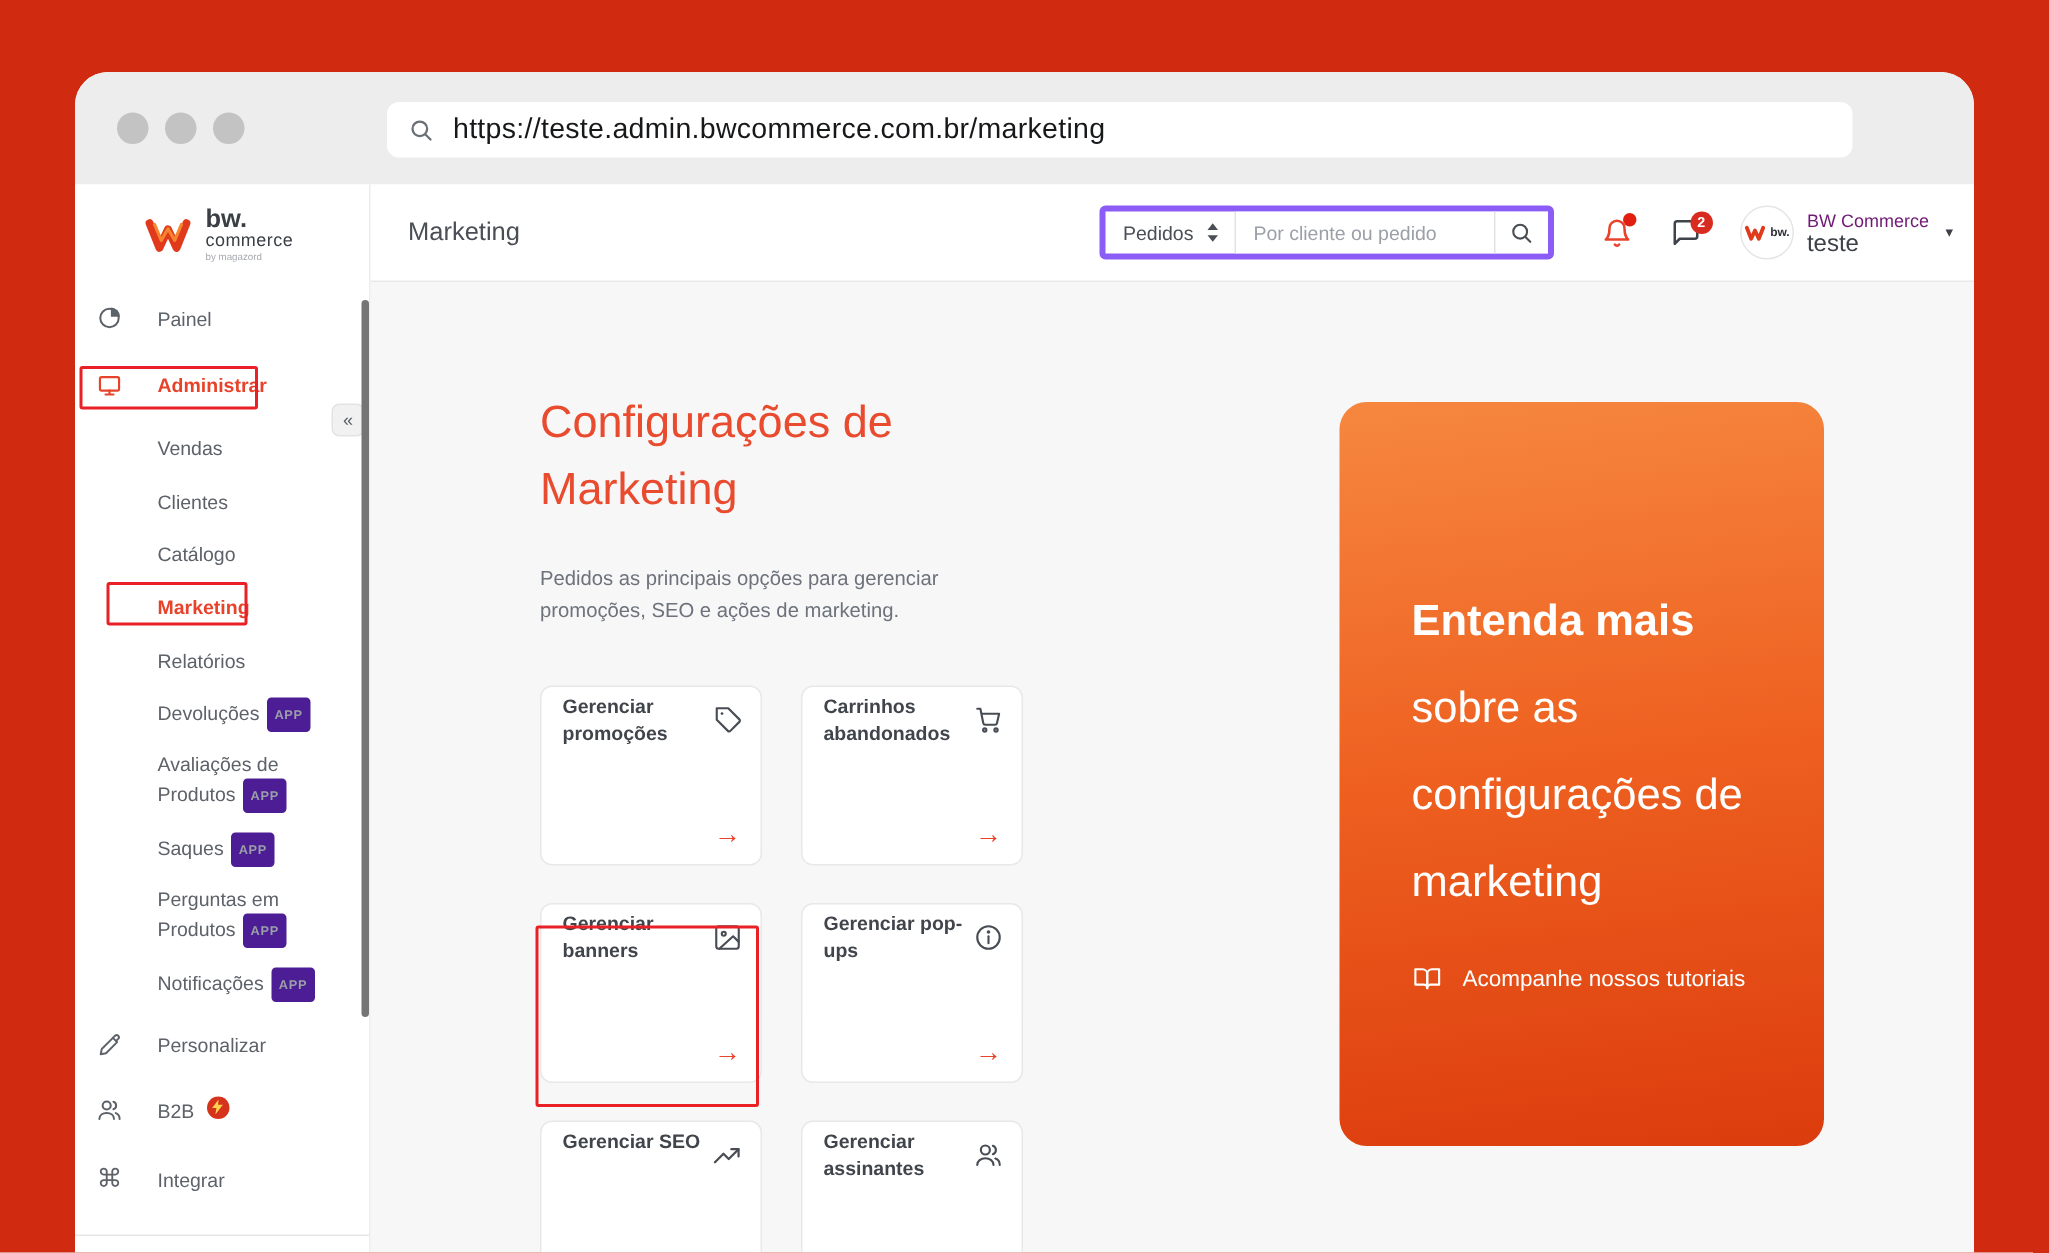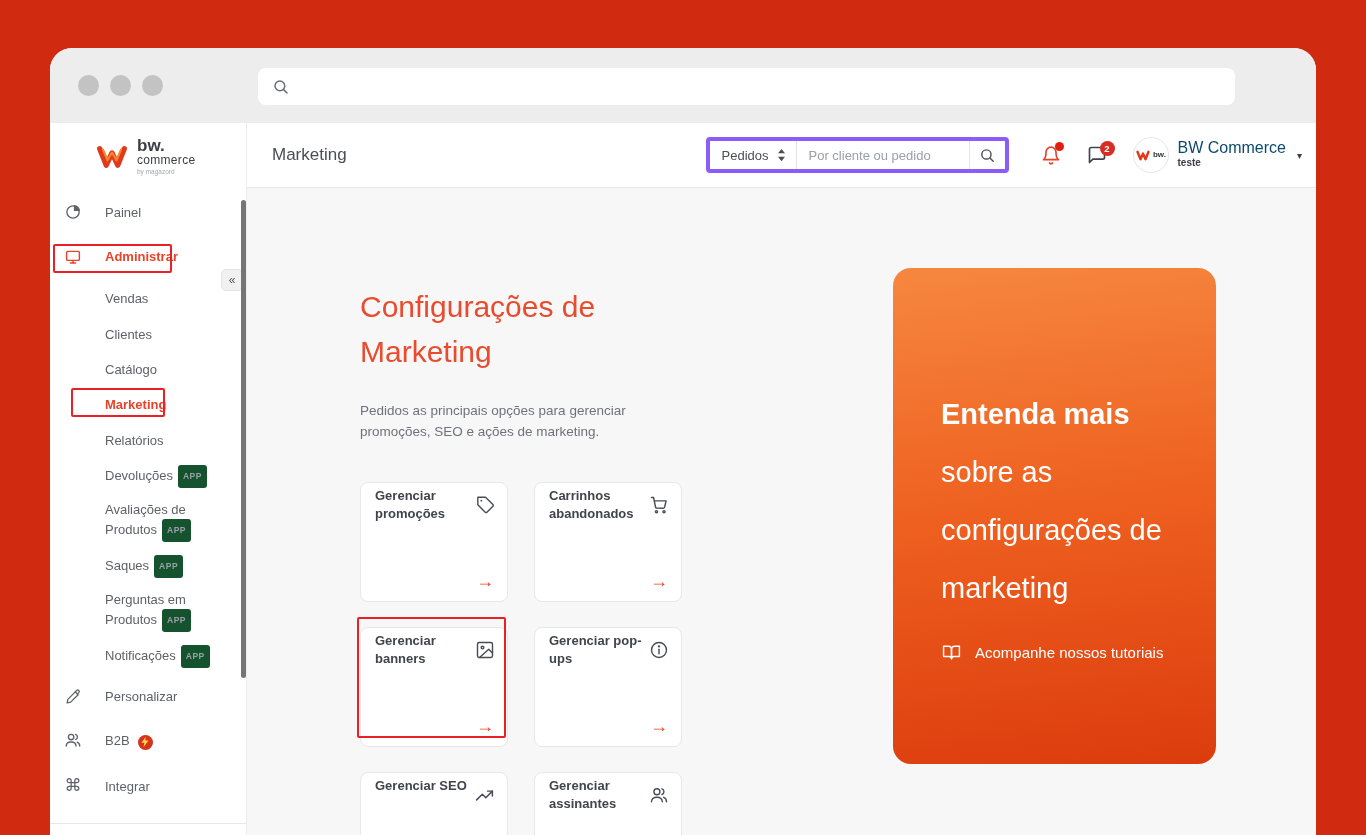--- a/index.html
+++ b/index.html
@@ -24,21 +24,21 @@
   .logo-block { height:67px; display:flex; align-items:center; padding-left:44px; gap:7px; }
   .logo-text .brand { font-size:17px; font-weight:800; color:#3a3f45; line-height:15px; }
   .logo-text .sub { font-size:12px; color:#3a3f45; letter-spacing:.3px; }
   .logo-text .byline { font-size:6.5px; color:#a7aab0; margin-top:1px; }
   .nav { position:relative; }
   .item { display:flex; align-items:center; padding-left:14px; cursor:pointer; }
   .item .ic { width:18px; display:flex; justify-content:center; flex:none; }
   .item .lblwrap { margin-left:23px; font-size:13px; color:#5d6269; line-height:19px; width:128px; }
   .item.sub .lblwrap { margin-left:41px; }
   .item.active .lblwrap { color:#e8432a; font-weight:700; }
-  .badge { display:inline-block; background:#14532d; color:#9ba0a8; font-size:8.5px; font-weight:700;
+  .badge { display:inline-block; background:#4c1d95; color:#9ba0a8; font-size:8.5px; font-weight:700;
            letter-spacing:.5px; padding:2px 5px; border-radius:3px; vertical-align:1px; margin-left:5px; }
   .collapse-btn { position:absolute; right:3px; top:79px; width:22px; height:22px; background:#f1f1f1;
                   border:1px solid #e3e3e3; border-radius:5px; font-size:12px; color:#555a60;
                   display:flex; align-items:center; justify-content:center; cursor:pointer; }
   .scroll-thumb { position:absolute; right:0; top:77px; width:5px; height:478px; background:#757575; border-radius:3px; }
   .side-divider { position:absolute; left:0; right:0; top:700px; border-top:1px solid #e7e7e7; }
   .cmd-glyph { font-size:17px; color:#5d6269; line-height:18px; }
   .bolt-badge { width:15px; height:15px; border-radius:50%; background:#d6331c; margin-left:8px;
                 display:inline-flex; align-items:center; justify-content:center; }
 
@@ -61,27 +61,27 @@
   .bell-wrap { margin-left:32px; }
   .bell-dot { position:absolute; right:-3px; top:-3px; width:9px; height:9px; border-radius:50%; background:#e01f12; }
   .chat-wrap { margin-left:26px; }
   .chat-badge { position:absolute; right:-8px; top:-4px; min-width:15px; height:15px; border-radius:50%;
                 background:#d92c20; color:#fff; font-size:9.5px; font-weight:700; display:flex;
                 align-items:center; justify-content:center; padding:0 3px; }
   .avatar { margin-left:26px; width:36px; height:36px; border-radius:50%; background:#fff;
             border:1px solid #e5e5e5; display:flex; align-items:center; justify-content:center; gap:2px; cursor:pointer; }
   .avatar .mini-bw { font-size:8px; font-weight:800; color:#2f3338; line-height:8px; }
   .usertext { margin-left:9px; line-height:15px; cursor:pointer; }
-  .usertext .company { font-size:16px; color:#0c4a6e; }
-  .usertext .uname { font-size:10px; color:#3d4147; font-weight:700; }
+  .usertext .company { font-size:12px; color:#701a75; }
+  .usertext .uname { font-size:16px; color:#3d4147; font-weight:400; }
   .caret { margin-left:11px; font-size:10px; color:#3d4147; cursor:pointer; }
 
   
   .content { position:relative; flex:1; overflow:hidden; padding-left:113px; }
-  h1.cfg { margin-top:96px; font-size:30px; line-height:45px; font-weight:500; color:#e94b2e; width:310px; }
+  h1.cfg { margin-top:71px; font-size:30px; line-height:45px; font-weight:500; color:#e94b2e; width:310px; }
   p.desc { margin-top:26px; font-size:13.5px; line-height:21px; color:#6d727b; width:330px; }
   .cards { margin-top:40px; width:326px; display:grid; grid-template-columns:148px 148px; gap:25px 26px; }
   .card { position:relative; width:148px; height:120px; background:#fff; border:1px solid #e8e8e8;
           border-radius:8px; padding:4px 14px; cursor:pointer; }
   .card .ctitle { font-size:13px; line-height:18px; font-weight:600; color:#40454c; width:96px; }
   .card .cicon { position:absolute; top:12px; right:12px; }
   .card .carrow { position:absolute; right:13px; bottom:9px; font-size:18px; color:#e8432a; }
 
   .promo { position:absolute; left:646px; top:80px; width:323px; height:496px; border-radius:18px;
            background:linear-gradient(173deg,#f6873f 0%,#ee6020 48%,#dc3c0d 100%);
@@ -109,20 +109,21 @@
       <div class="dot"></div>
       <div class="dot"></div>
     </div>
     <div class="urlbar">
       <span>
         <svg width="18" height="18" viewBox="0 0 24 24" fill="none" stroke="#6a6f76" stroke-width="2" stroke-linecap="round">
             <circle cx="10.5" cy="10.5" r="6.5"></circle>
             <line x1="15.5" y1="15.5" x2="20" y2="20"></line>
           </svg>
       </span>
+      <span class="url">https://teste.admin.bwcommerce.com.br/marketing</span>
     </div>
   </div>
 
   <div class="app">
 
     <div class="sidebar">
       <div class="logo-block">
         <span>
           <svg width="36" height="26" viewBox="0 0 44 30">
             <path d="M7 5 L15 25 L22 10 L29 25 L37 5" fill="none" stroke="#e0391c" stroke-width="6.5" stroke-linecap="round" stroke-linejoin="round"></path>
@@ -202,21 +203,21 @@
 
         <div class="item" style="height:46px">
           <span class="ic">
             <svg width="18" height="18" viewBox="0 0 24 24" fill="none" stroke="#5d6269" stroke-width="1.8" stroke-linecap="round">
                 <circle cx="9.5" cy="8" r="3.6"></circle>
                 <path d="M3 20c0-3.3 2.9-5.4 6.5-5.4S16 16.7 16 20"></path>
                 <path d="M15.5 4.6a3.6 3.6 0 0 1 0 6.8"></path>
                 <path d="M17.5 14.8c2.1.7 3.5 2.4 3.5 5.2"></path>
               </svg>
           </span>
-          <span class="lblwrap" style="display:flex;align-items:flex-end;">
+          <span class="lblwrap" style="display:flex;align-items:flex-start;">
             <span>B2B</span>
             <span class="bolt-badge">
               <svg width="8" height="10" viewBox="0 0 10 14">
                   <path d="M6 0 L0 8 H4 L3 14 L10 5 H5.5 Z" fill="#ffd34d"></path>
                 </svg>
             </span>
           </span>
         </div>
 
         <div class="item" style="height:46px">

